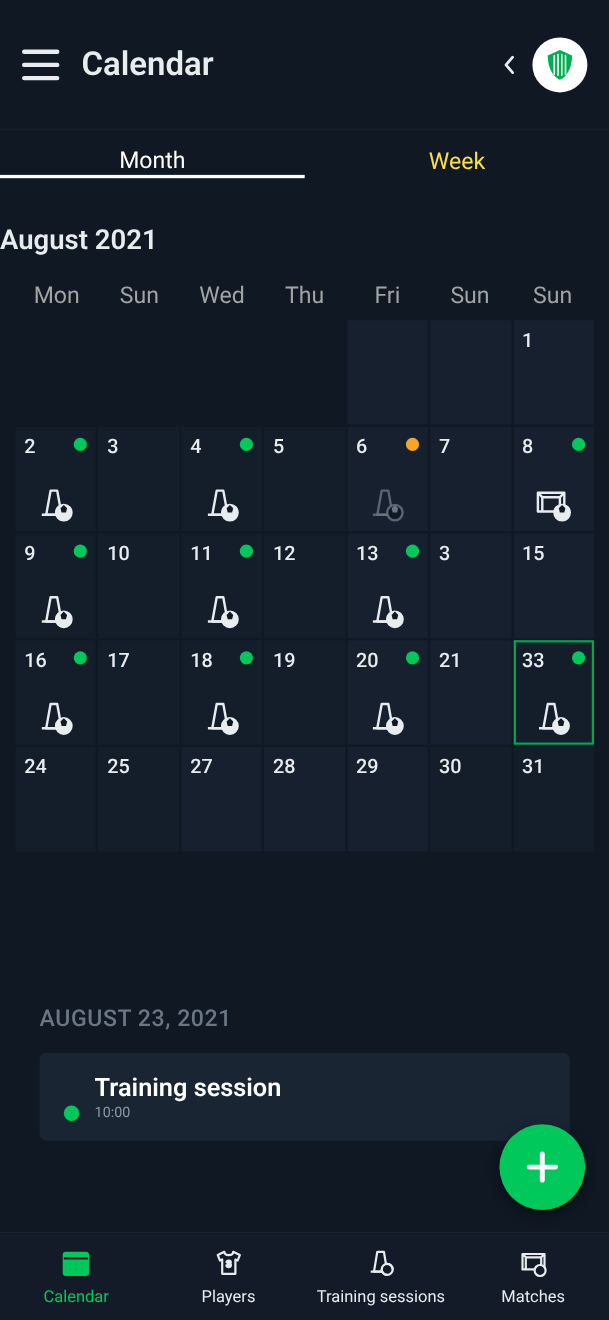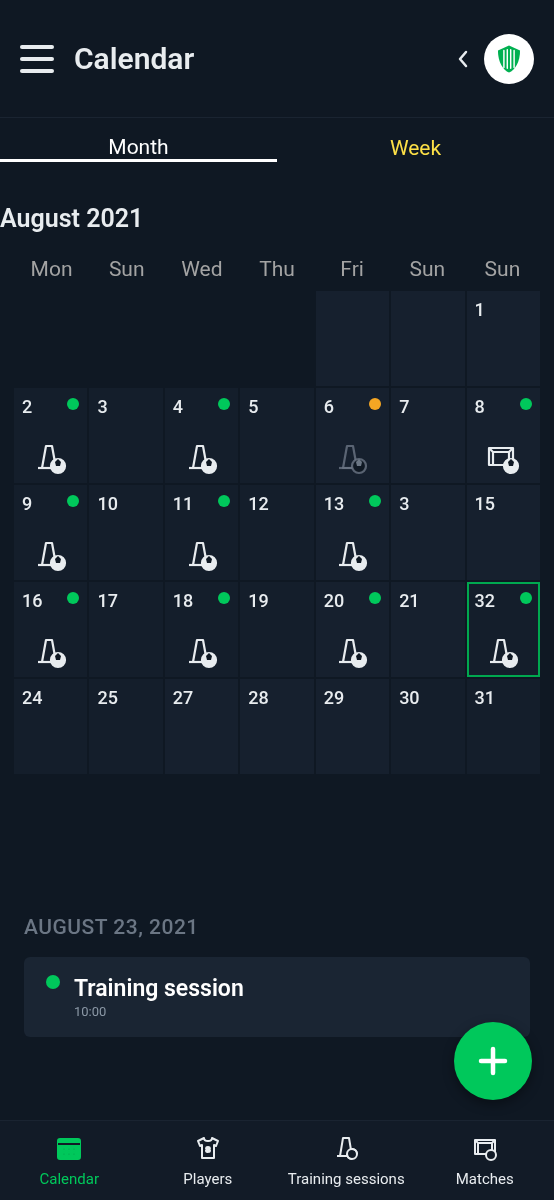--- a/index.html
+++ b/index.html
@@ -44,23 +44,23 @@
   .cell.selected { border:2px solid #00a84f; padding:6px; }
   .cell.shifted { background:#16202e; }
   .cell-top { display:flex; justify-content:space-between; align-items:flex-start; }
   .cell-num { font-size:18px; color:#e8ecef; font-weight:500; }
   .dot { width:12px; height:12px; border-radius:50%; margin-top:2px; }
   .dot.green { background:#00c85b; }
   .dot.orange { background:#f5a623; }
   .cell-icon { margin-top:auto; align-self:center; width:36px; height:32px; }
   .cell-icon.dim svg { stroke:#6b7684 !important; stroke-opacity:0.8; }
   
-  .day-section { padding:0 24px; margin-top:44px; }
+  .day-section { padding:0 36px; margin-top:44px; }
   .day-heading { font-size:21px; color:#6b7684; font-weight:500; letter-spacing:0.5px; }
-  .event-card { background:#1a2533; border-radius:6px; margin-top:18px; padding:18px 22px; display:flex; align-items:flex-start; gap:14px; cursor:pointer; }
+  .event-card { background:#1a2533; border-radius:6px; margin-top:18px; padding:18px 22px; display:flex; align-items:flex-end; gap:14px; cursor:pointer; }
   .event-dot { width:14px; height:14px; border-radius:50%; background:#00c85b; flex:0 0 auto; }
   .event-text { display:flex; flex-direction:column; }
   .event-title { font-size:23px; font-weight:600; color:#fff; }
   .event-time { font-size:13px; color:#8b98a6; margin-top:2px; }
   
   .fab { position:absolute; right:22px; bottom:100px; width:78px; height:78px; background:#00c85b; border-radius:50%; display:flex; align-items:center; justify-content:center; cursor:pointer; box-shadow:0 4px 12px rgba(0,0,0,0.4); }
   .fab svg { width:36px; height:36px; }
   
   .bottom-nav { position:absolute; bottom:0; left:0; right:0; height:80px; background:#121b27; display:flex; border-top:1px solid #1a2431; }
   .nav-item { flex:1; display:flex; flex-direction:column; align-items:center; justify-content:center; gap:4px; color:#e8ecef; font-size:15px; cursor:pointer; }
@@ -289,21 +289,21 @@
             <path d="M25 16 L28 19 L27 23 L23 23 L22 19 Z" fill="#0f1823" stroke="none"></path>
           </svg></div>
       </div>
       <div class="cell shifted">
         <div class="cell-top">
           <div class="cell-num">21</div>
         </div>
       </div>
       <div class="cell selected">
         <div class="cell-top">
-          <div class="cell-num">32</div>
+          <div class="cell-num">33</div>
           <div class="dot green"></div>
         </div>
         <div class="cell-icon"><svg viewBox="0 0 36 32" fill="none" stroke="#e8ecef" stroke-width="2.2" stroke-linejoin="round">
             <path d="M13 3 L19 3 L23 25 H9 Z"></path>
             <line x1="5" y1="25" x2="27" y2="25"></line>
             <circle cx="25" cy="23" r="7" fill="#e8ecef" stroke="#e8ecef"></circle>
             <path d="M25 16 L28 19 L27 23 L23 23 L22 19 Z" fill="#0f1823" stroke="none"></path>
           </svg></div>
       </div>
       <div class="cell">

